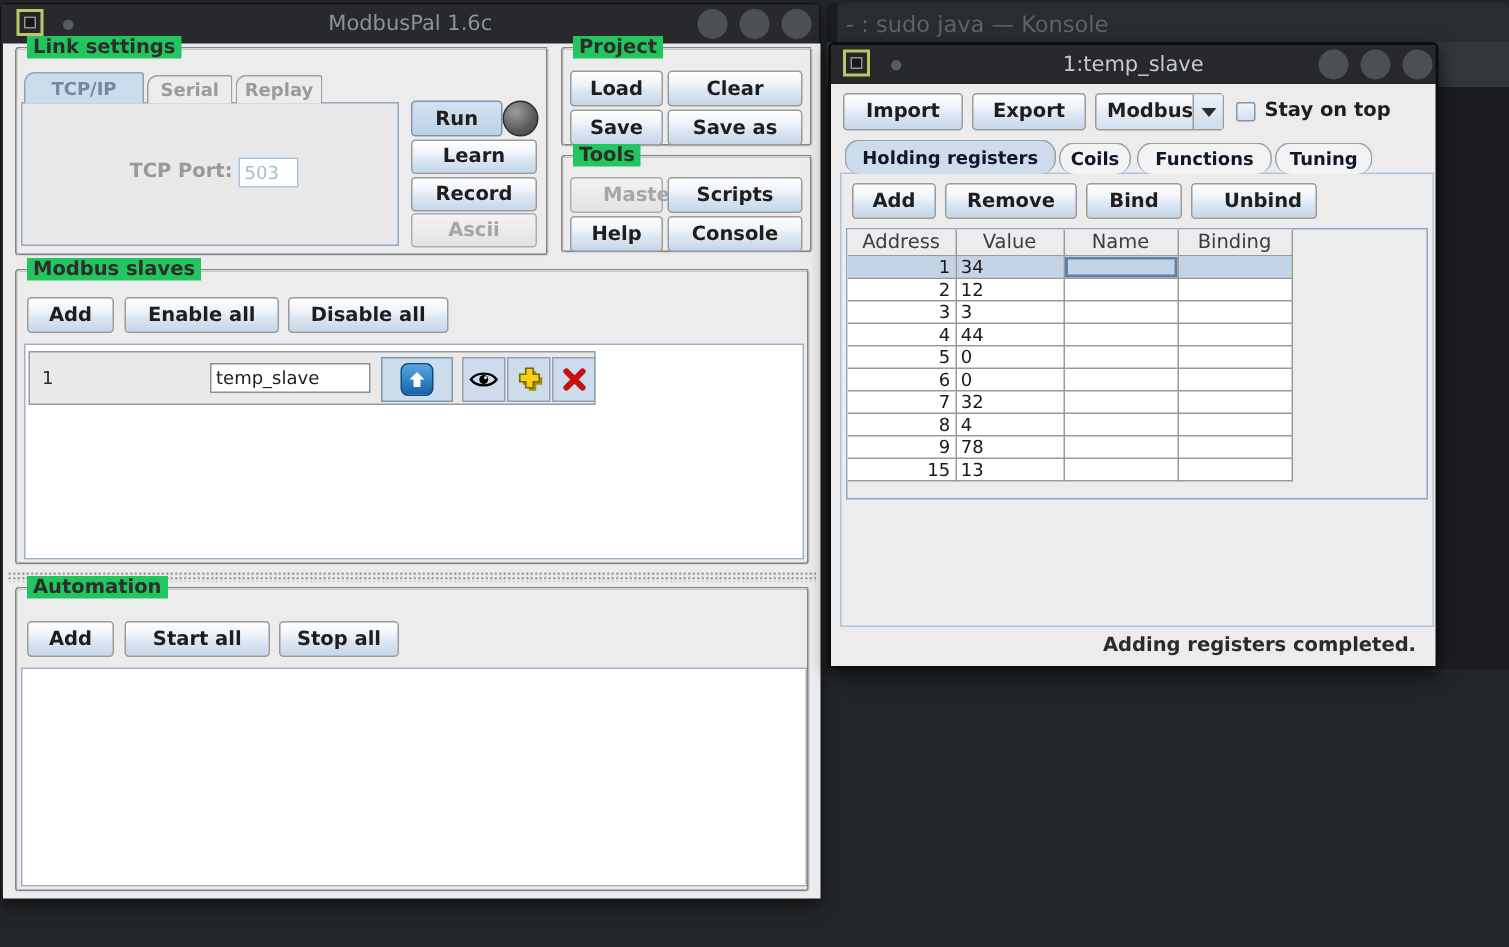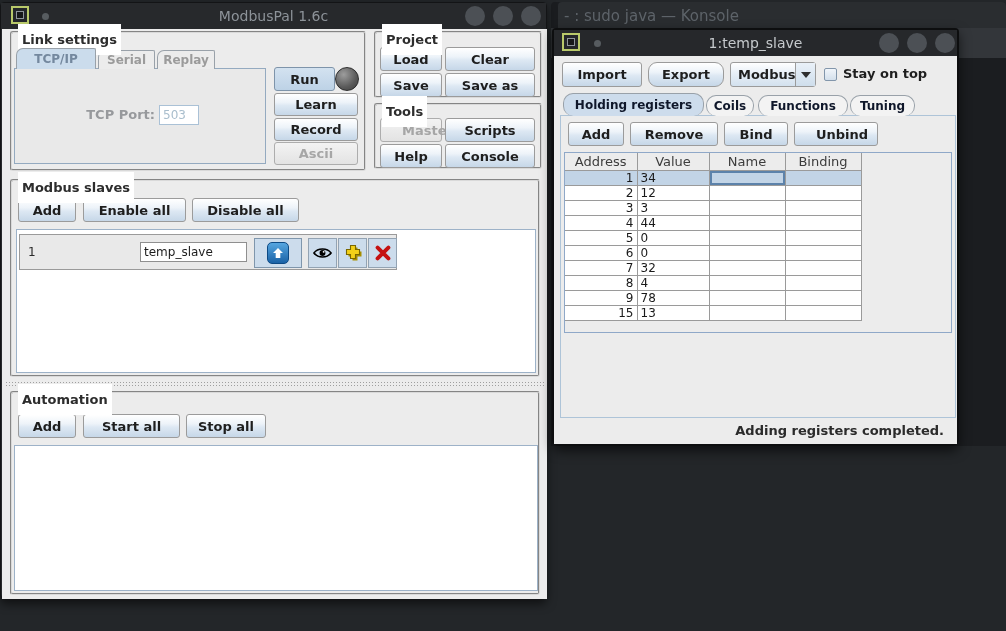--- a/index.html
+++ b/index.html
@@ -22,21 +22,21 @@
   #konsole .kstrip { position:absolute; left:0; top:26px; right:0; height:30px; background:#33363a; }
 
   
   .content { position:absolute; background:#ececec; }
   .btn { position:absolute; display:flex; align-items:center; justify-content:center;
          font-weight:bold; font-size:13px; color:#1e1e1e; border:1px solid #9b9b9b; border-radius:3px;
          background:linear-gradient(#ffffff, #edf3f9 40%, #dde8f3 55%, #c6d7e8); cursor:default; }
   .btn.disabled { color:#a6a6a6; background:linear-gradient(#f3f3f3,#e3e3e3); border-color:#adadad; }
   .btn.toggled { background:linear-gradient(#d3e2f0,#bdd2e6); border-color:#7e94aa; }
   .group { position:absolute; border:2px groove #d9d9d9; border-radius:3px; }
-  .gtitle { position:absolute; top:-9px; left:6px; background:#ffffff; padding:8px 4px;
+  .gtitle { position:absolute; top:-9px; left:6px; background:#22c55e; padding:0 4px;
             font-weight:bold; font-size:13px; color:#2d2d2d; white-space:nowrap; z-index:2; }
   .tab { position:absolute; border:1px solid #99a1a9; border-bottom:none; border-radius:7px 2px 0 0;
          display:flex; align-items:center; justify-content:center; font-weight:bold; font-size:12px;
          background:#ececec; z-index:1; }
   .field { position:absolute; border:1px solid #8f8f8f; background:#fff; font-family:"DejaVu Sans",sans-serif;
            font-size:12px; color:#1c1c1c; padding:0 3px; }
   .field.dim { border-color:#aac1d6; color:#a9becd; }
 
   
   #modbuspal { left:0; top:2px; width:547px; height:598px; background:#27292c; border:1px solid #131416;
@@ -211,21 +211,21 @@
       </div>
     <div class="tb-dot" style="left:40px; top:10px;"></div>
     <div class="wtitle">1:temp_slave</div>
     <div class="tb-circle" style="left:325px; top:3px;"></div>
     <div class="tb-circle" style="left:353px; top:3px;"></div>
     <div class="tb-circle" style="left:381px; top:3px;"></div>
   </div>
   <div class="content">
 
     <div class="btn" style="left:8px; top:6px; width:80px; height:25px;">Import</div>
-    <div class="btn" style="left:94px; top:6px; width:76px; height:25px;border-radius:9px;">Export</div>
+    <div class="btn" style="left:94px; top:6px; width:76px; height:25px;">Export</div>
     <div class="combo" style="left:176px; top:6px; width:86px; height:25px;">
       <div class="ctext">Modbus</div>
       <div class="carrow">
           <i></i>
         </div>
     </div>
     <div class="checkbox" style="left:270px; top:12px;"></div>
     <div style="position:absolute; left:289px; top:10px; font-weight:bold; font-size:13px; color:#1e1e1e;">Stay on top</div>
 
     <div class="tab rtab sel" style="left:9px; top:37px; width:141px; height:23px;">Holding registers</div>

